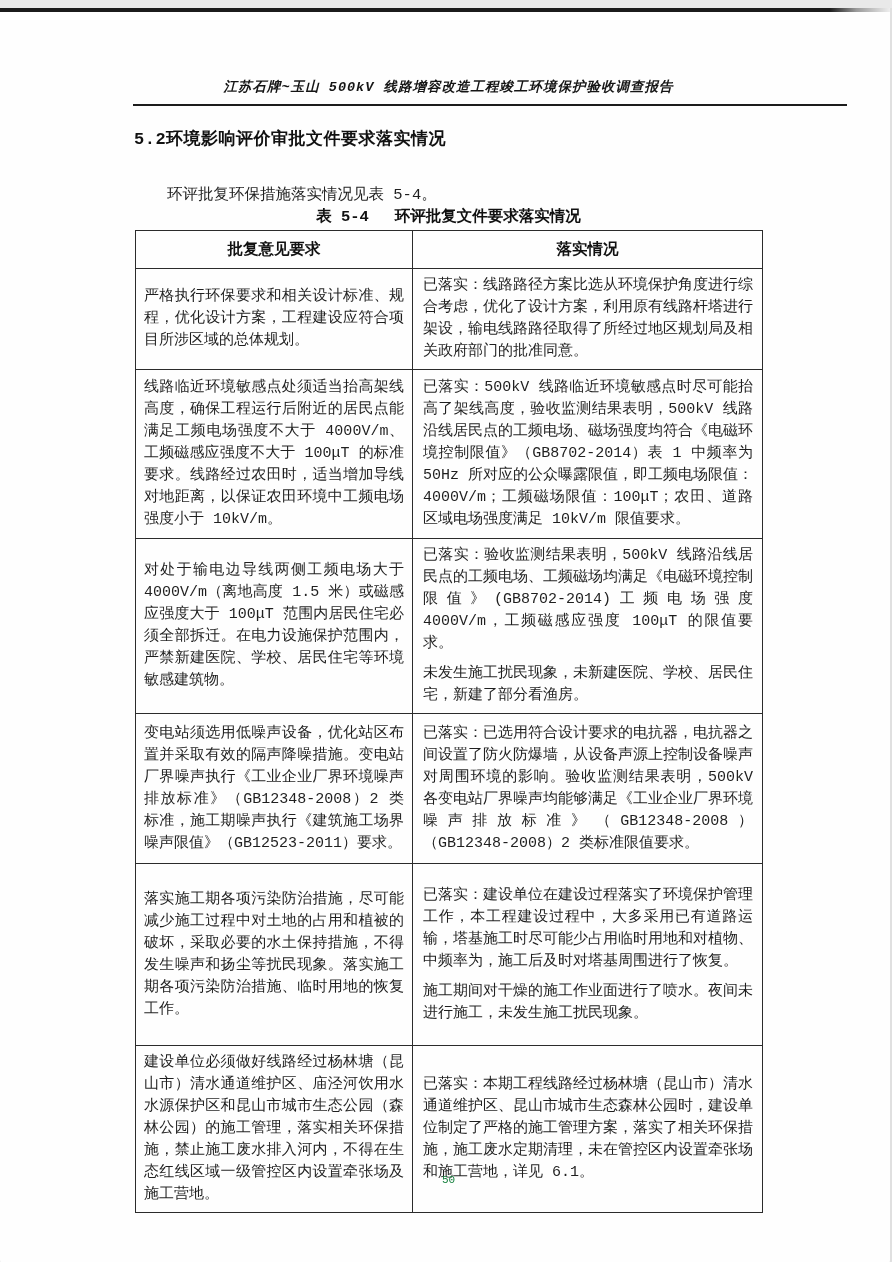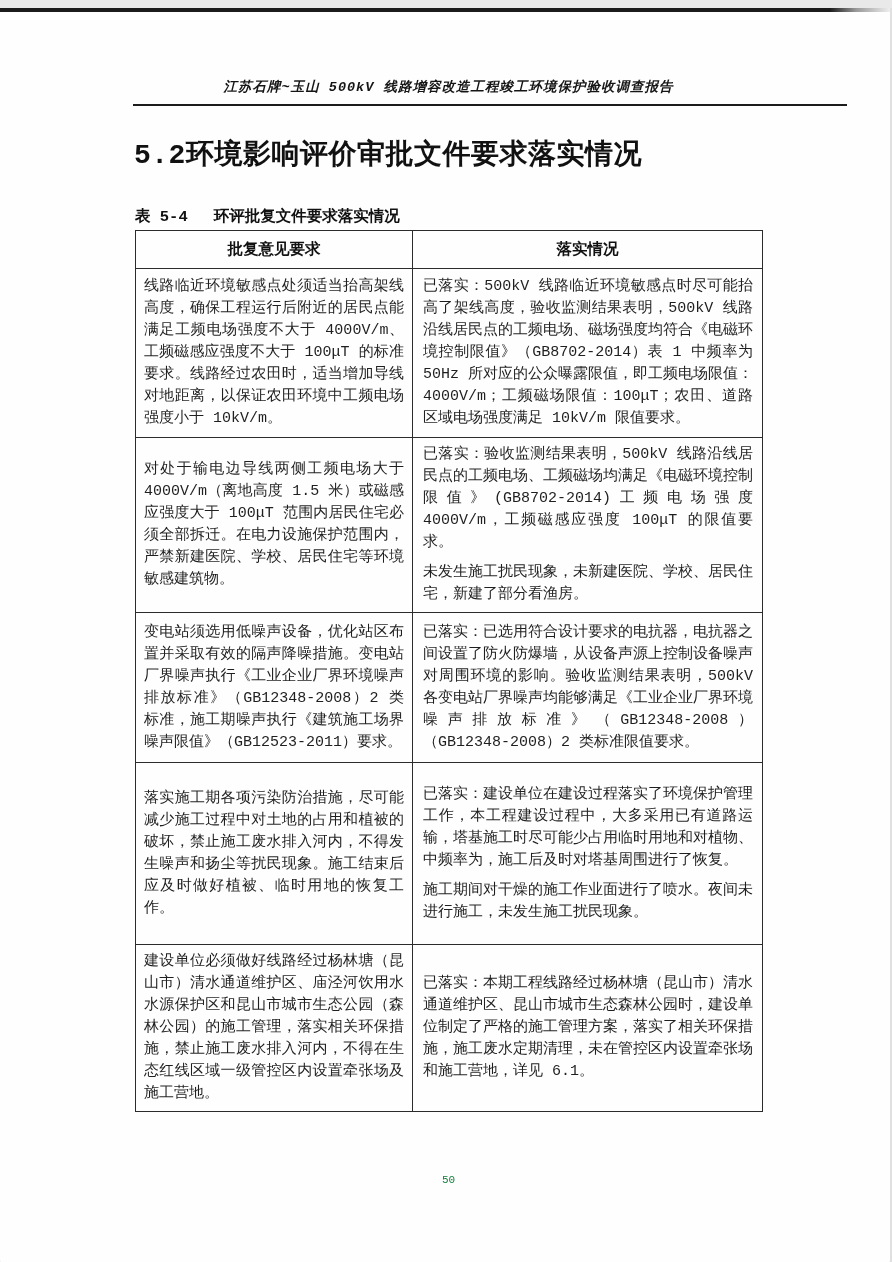--- a/index.html
+++ b/index.html
@@ -26,31 +26,31 @@
     font-size:13.5px;font-weight:bold;font-style:italic;
     letter-spacing:1px;
     color:#151515;
   }
   .header-rule{
     position:absolute;top:96px;left:133px;width:714px;height:0;
     border-top:2px solid #1c1c1c;
   }
   .section-title{
     position:absolute;top:108px;left:134px;width:700px;
-    font-size:28px;font-weight:bold;color:#111;
+    font-size:17px;font-weight:bold;color:#111;
     letter-spacing:0.5px;
   }
   .intro{
     position:absolute;top:160px;left:135px;width:627px;
     font-size:15.5px;
     text-indent:32px;
   }
   .table-caption{
     position:absolute;top:198px;left:135px;width:627px;
-    font-weight:bold;font-size:15.5px;color:#111;
+    text-align:center;font-weight:bold;font-size:15.5px;color:#111;
   }
   .table-caption .cap-label{margin-right:26px;}
   .env-table{
     position:absolute;top:222px;left:135px;
     border-collapse:collapse;
     table-layout:fixed;
     width:627px;
     font-size:15px;
   }
   .env-table col.c1{width:277px;}
@@ -89,37 +89,46 @@
 <body>
 
 <div class="page">
   <div class="topbar"></div>
 
   <div class="doc-header">江苏石牌~玉山 500kV 线路增容改造工程竣工环境保护验收调查报告</div>
   <div class="header-rule"></div>
 
   <h1 class="section-title">5.2环境影响评价审批文件要求落实情况</h1>
 
+  <p class="intro">环评批复环保措施落实情况见表 5-4。</p>
 
   <div class="table-caption">
     <span class="cap-label">表 5-4</span><span>环评批复文件要求落实情况</span>
   </div>
 
   <table class="env-table">
     <colgroup>
         <col class="c1">
         <col class="c2">
       </colgroup>
     <thead>
       <tr>
         <th>批复意见要求</th>
         <th>落实情况</th>
       </tr>
     </thead>
     <tbody>
+      <tr class="r1">
+        <td class="req">
+            <p>严格执行环保要求和相关设计标准、规程，优化设计方案，工程建设应符合项目所涉区域的总体规划。</p>
+          </td>
+        <td class="impl">
+            <p>已落实：线路路径方案比选从环境保护角度进行综合考虑，优化了设计方案，利用原有线路杆塔进行架设，输电线路路径取得了所经过地区规划局及相关政府部门的批准同意。</p>
+          </td>
+      </tr>
       <tr class="r2">
         <td class="req">
             <p>线路临近环境敏感点处须适当抬高架线高度，确保工程运行后附近的居民点能满足工频电场强度不大于 4000V/m、工频磁感应强度不大于 100μT 的标准要求。线路经过农田时，适当增加导线对地距离，以保证农田环境中工频电场强度小于 10kV/m。</p>
           </td>
         <td class="impl">
             <p>已落实：500kV 线路临近环境敏感点时尽可能抬高了架线高度，验收监测结果表明，500kV 线路沿线居民点的工频电场、磁场强度均符合《电磁环境控制限值》（GB8702-2014）表 1 中频率为 50Hz 所对应的公众曝露限值，即工频电场限值：4000V/m；工频磁场限值：100μT；农田、道路区域电场强度满足 10kV/m 限值要求。</p>
           </td>
       </tr>
       <tr class="r3">
         <td class="req">
@@ -133,21 +142,21 @@
       <tr class="r4">
         <td class="req">
             <p>变电站须选用低噪声设备，优化站区布置并采取有效的隔声降噪措施。变电站厂界噪声执行《工业企业厂界环境噪声排放标准》（GB12348-2008）2 类标准，施工期噪声执行《建筑施工场界噪声限值》（GB12523-2011）要求。</p>
           </td>
         <td class="impl">
             <p>已落实：已选用符合设计要求的电抗器，电抗器之间设置了防火防爆墙，从设备声源上控制设备噪声对周围环境的影响。验收监测结果表明，500kV 各变电站厂界噪声均能够满足《工业企业厂界环境噪声排放标准》（GB12348-2008）（GB12348-2008）2 类标准限值要求。</p>
           </td>
       </tr>
       <tr class="r5">
         <td class="req">
-            <p>落实施工期各项污染防治措施，尽可能减少施工过程中对土地的占用和植被的破坏，禁止施工废水排入河内，不得发生噪声和扬尘等扰民现象。施工结束后应及时做好植被、临时用地的恢复工作。</p>
+            <p>落实施工期各项污染防治措施，尽可能减少施工过程中对土地的占用和植被的破坏，采取必要的水土保持措施，不得发生噪声和扬尘等扰民现象。落实施工期各项污染防治措施、临时用地的恢复工作。</p>
           </td>
         <td class="impl">
           <p>已落实：建设单位在建设过程落实了环境保护管理工作，本工程建设过程中，大多采用已有道路运输，塔基施工时尽可能少占用临时用地和对植物、中频率为，施工后及时对塔基周围进行了恢复。</p>
           <p>施工期间对干燥的施工作业面进行了喷水。夜间未进行施工，未发生施工扰民现象。</p>
         </td>
       </tr>
       <tr class="r6">
         <td class="req">
             <p>建设单位必须做好线路经过杨林塘（昆山市）清水通道维护区、庙泾河饮用水水源保护区和昆山市城市生态公园（森林公园）的施工管理，落实相关环保措施，禁止施工废水排入河内，不得在生态红线区域一级管控区内设置牵张场及施工营地。</p>
           </td>

